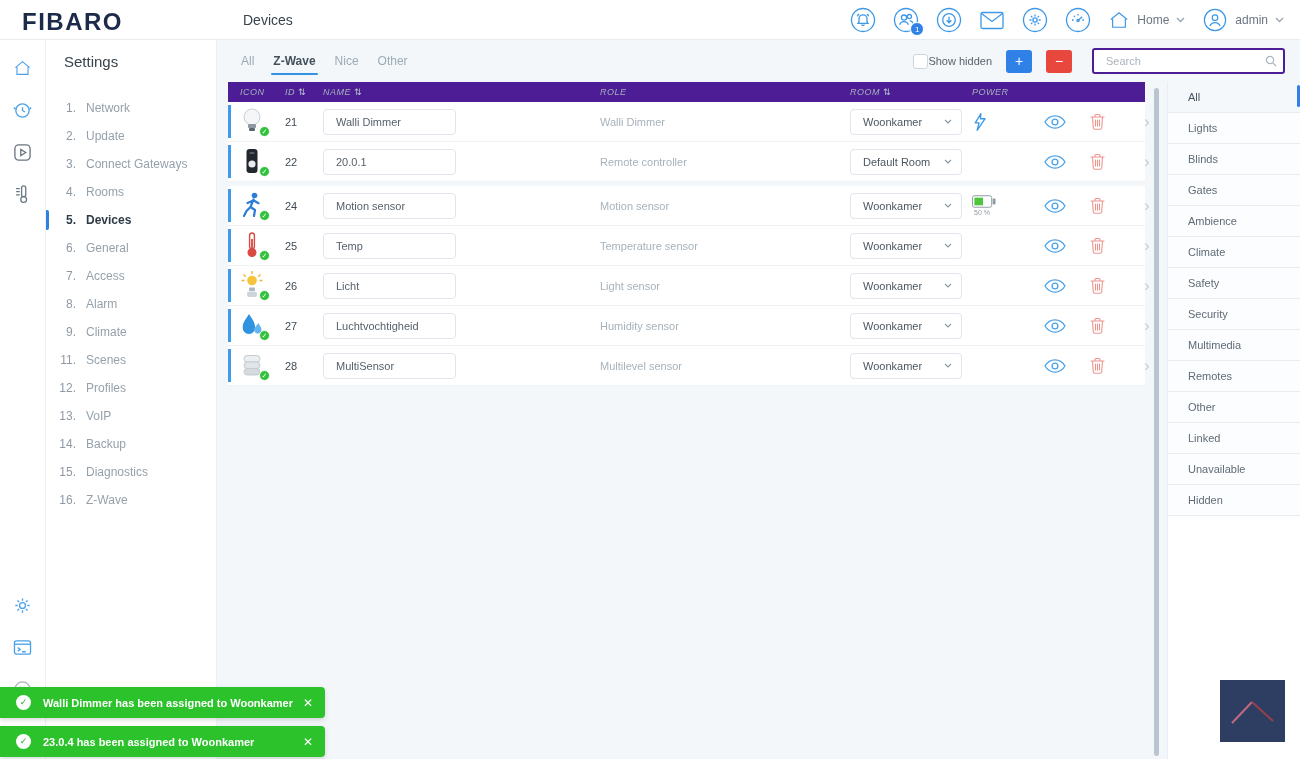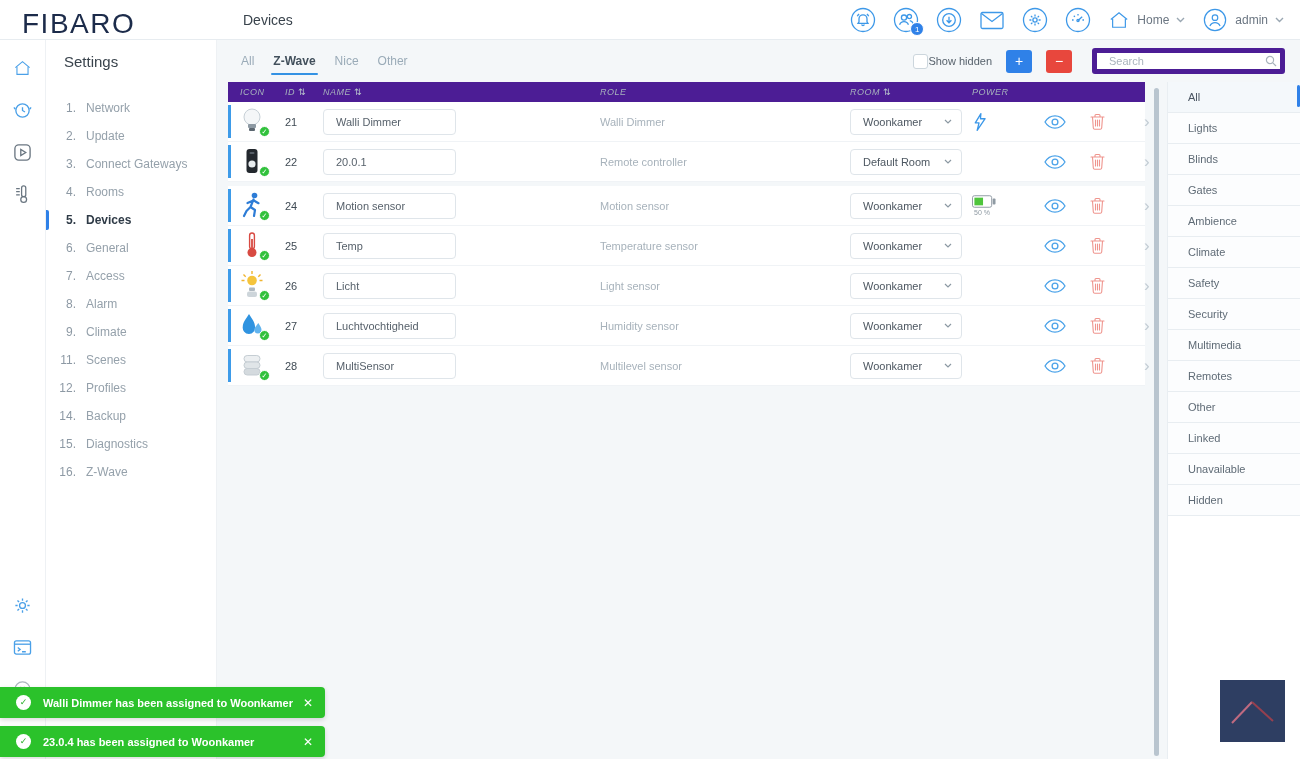--- a/index.html
+++ b/index.html
@@ -6,21 +6,21 @@
     --accent:#3392e4; --brand-navy:#1c2b4a; --add-blue:#2f81e8;
     --remove-red:#e8473d; --toast-green:#2bc22b; --row-accent:#3d9be9;
   }
   *{margin:0;padding:0;box-sizing:border-box;}
   html,body{width:1300px;height:759px;overflow:hidden;}
   body{font-family:"Liberation Sans","DejaVu Sans",sans-serif;background:#fff;color:#39434c;position:relative;}
   svg{display:block;}
 
   
   .topbar{height:40px;background:#fff;border-bottom:1px solid #e7ecf0;position:relative;display:flex;align-items:center;z-index:5;}
-  .logo{position:absolute;left:22px;top:8px;font-size:28px;font-weight:400;letter-spacing:1.5px;color:var(--brand-navy);}
+  .logo{position:absolute;left:22px;top:8px;font-size:24px;font-weight:700;letter-spacing:1.5px;color:var(--brand-navy);}
   .page-title{position:absolute;left:243px;top:12px;font-size:14px;color:#39434c;}
   .topnav{position:absolute;right:16px;top:0;height:40px;display:flex;align-items:center;gap:17px;}
   .nav-ic{position:relative;width:26px;height:26px;display:flex;align-items:center;justify-content:center;cursor:pointer;}
   .nav-ic svg{stroke:#3d98e8;fill:none;stroke-width:1.3;}
   .badge{position:absolute;right:-5px;bottom:-3px;min-width:14px;height:14px;border-radius:7px;background:var(--add-blue);color:#fff;font-size:8px;line-height:14px;text-align:center;border:1px solid #fff;}
   .nav-group{display:flex;align-items:center;gap:7px;cursor:pointer;}
   .nav-group .lbl{font-size:12px;color:#6b7682;}
   .chev-dn{width:9px;height:6px;}
   .chev-dn polyline{fill:none;stroke:#9aa7b2;stroke-width:1.4;}
 
@@ -50,21 +50,21 @@
   .tab.active{color:#42505c;font-weight:700;}
   .tab.active::after{content:"";position:absolute;left:-2px;right:-2px;bottom:7px;height:2px;background:var(--accent);border-radius:1px;}
   .toolbar{position:absolute;right:15px;top:0;height:100%;display:flex;align-items:center;gap:10px;}
   .chk{display:flex;align-items:center;cursor:pointer;}
   .chk .box{width:15px;height:15px;border:1px solid #ccd6dd;border-radius:3px;background:#fff;}
   .chk .txt{font-size:11px;color:#57626c;}
   .btn{width:26px;height:23px;border:none;border-radius:3px;color:#fff;font-size:14px;line-height:21px;cursor:pointer;margin-left:4px;}
   .btn-add{background:var(--add-blue);}
   .btn-del{background:var(--remove-red);}
   .search{position:relative;margin-left:10px;}
-  .search input{width:193px;height:26px;border:5px solid #4c1d95;border-radius:3px;background:#fff;font-size:11px;padding:0 26px 0 12px;color:#57626c;outline:none;font-family:inherit;}
+  .search input{width:193px;height:26px;border:2px solid #4c1d95;border-radius:3px;background:#fff;font-size:11px;padding:0 26px 0 12px;color:#57626c;outline:none;font-family:inherit;}
   .search input::placeholder{color:#a9b4bd;}
   .search .mag{position:absolute;right:8px;top:7px;}
 
   .content-body{flex:1;display:flex;min-height:0;position:relative;}
   .main-pane{margin-left:11px;width:917px;flex:none;}
   .tbl-head{display:grid;grid-template-columns:45px 38px 277px 250px 122px 72px 46px 46px 1fr;align-items:center;padding-left:12px;height:20px;background:#4c1d95;font-size:9px;color:#a6b2bc;letter-spacing:.5px;font-style:italic;}
   .th{display:flex;align-items:center;gap:3px;}
   .sort{font-size:9px;color:#b9c4cd;font-family:"DejaVu Sans",sans-serif;cursor:pointer;}
   .t-row{display:grid;grid-template-columns:45px 38px 277px 250px 122px 72px 46px 46px 1fr;align-items:center;padding-left:12px;height:40px;background:#fff;border-bottom:1px solid #f0f3f6;position:relative;}
   .t-row::before{content:"";position:absolute;left:0;top:3px;bottom:3px;width:3px;background:var(--row-accent);}
@@ -268,20 +268,24 @@
     <span class="s-num">9.</span>
     <span class="s-label">Climate</span>
   </div>
         <div class="s-item">
     <span class="s-num">11.</span>
     <span class="s-label">Scenes</span>
   </div>
         <div class="s-item">
     <span class="s-num">12.</span>
     <span class="s-label">Profiles</span>
+  </div>
+        <div class="s-item">
+    <span class="s-num">13.</span>
+    <span class="s-label">VoIP</span>
   </div>
         <div class="s-item">
     <span class="s-num">14.</span>
     <span class="s-label">Backup</span>
   </div>
         <div class="s-item">
     <span class="s-num">15.</span>
     <span class="s-label">Diagnostics</span>
   </div>
         <div class="s-item">

